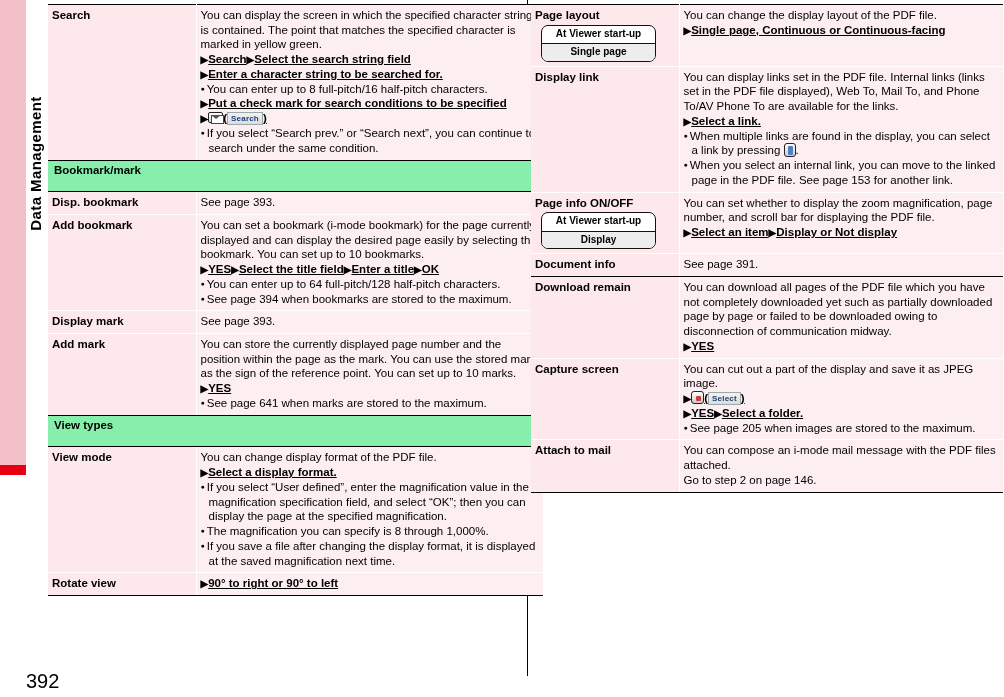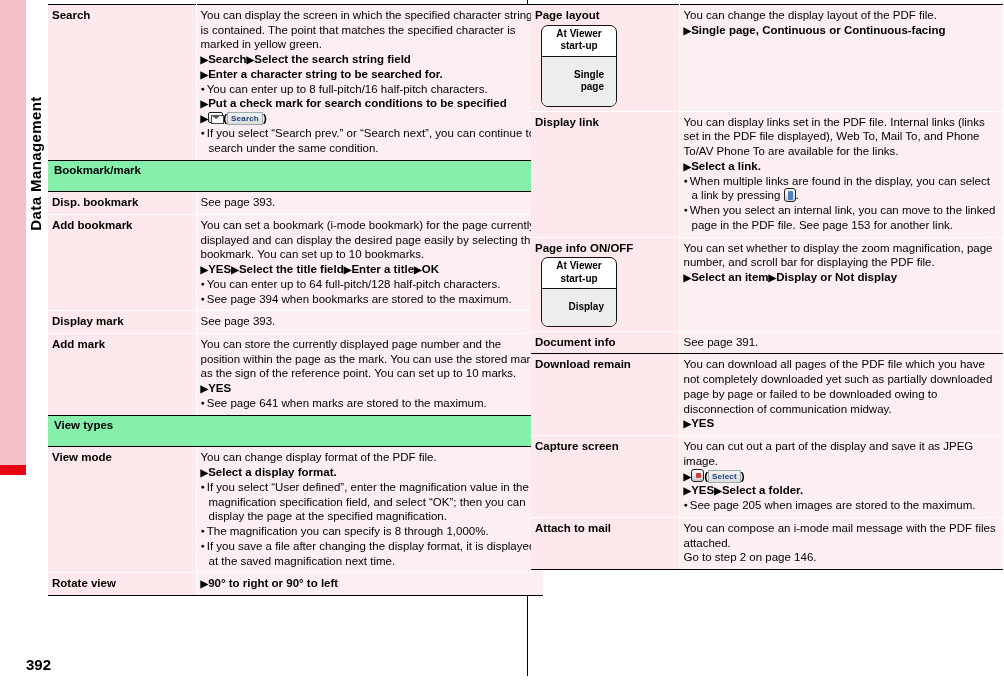--- a/index.html
+++ b/index.html
@@ -32,22 +32,22 @@
     width:260px;
     text-align:center;
     transform:rotate(-90deg);
     font-size:15px;
     font-weight:bold;
     color:#000;
     letter-spacing:0.4px;
   }
   
   #page-number {
-    position:absolute; left:26px; bottom:24px;
-    font-size:15px; font-weight:bold;
+    position:absolute; left:26px; bottom:4px;
+    font-size:20px; font-weight:normal;
   }
   
   .col {
     position:absolute; top:4px;
   }
   #col-left { left:48px; width:495px; }
   #col-right { left:531px; width:472px; }
 
   
   #divider {
@@ -79,21 +79,21 @@
     font-weight:bold;
     width:148px;
     border-right:1px solid #ffffff;
   }
   td.desc {
     background:#fdeff1;
   }
   tr.row td { border-top:1px solid #ffffff; }
   tr.row.topline td { border-top:1px solid #000; }
 
-  .b { font-weight:bold; }
+  .b { font-weight:bold;text-decoration:underline; }
   .arrow { font-weight:bold; font-size:10px; }
   .bullet { display:block; text-indent:-8px; padding-left:8px; }
   .bullet:before { content:"\25CF"; font-size:7px; vertical-align:2px; padding-right:2px; }
   .keymail {
     display:inline-block;
     width:15px; height:11px;
     border:1px solid #222;
     border-radius:2px;
     background:linear-gradient(#fff,#d8d8d8);
     position:relative;
@@ -150,38 +150,37 @@
     color:#1a3f7a;
     font-size:8px;
     font-weight:bold;
     padding:0 3px;
     line-height:11px;
     vertical-align:1px;
     letter-spacing:0.2px;
   }
   
   .phonebox {
-    width:76px;
+    width:115px;
     margin:2px 0 0 6px;
     border:1px solid #111;
     border-radius:7px;
     overflow:hidden;
     background:#fff;
     font-size:10px;
     line-height:1.25;
     text-align:center;
   }
   .phonebox .top {
     padding:2px 2px 3px 2px;
     border-bottom:1px solid #111;
   }
   .phonebox .bot {
-    padding:12px;
+    padding:2px;
     background:#ededed;
-    text-align:right;
   }
 </style>
 </head>
 <body>
 
 <div id="side-tab">
   <div class="bar"></div>
   <div class="bar2"></div>
   <div class="vtext">Data Management</div>
 </div>

